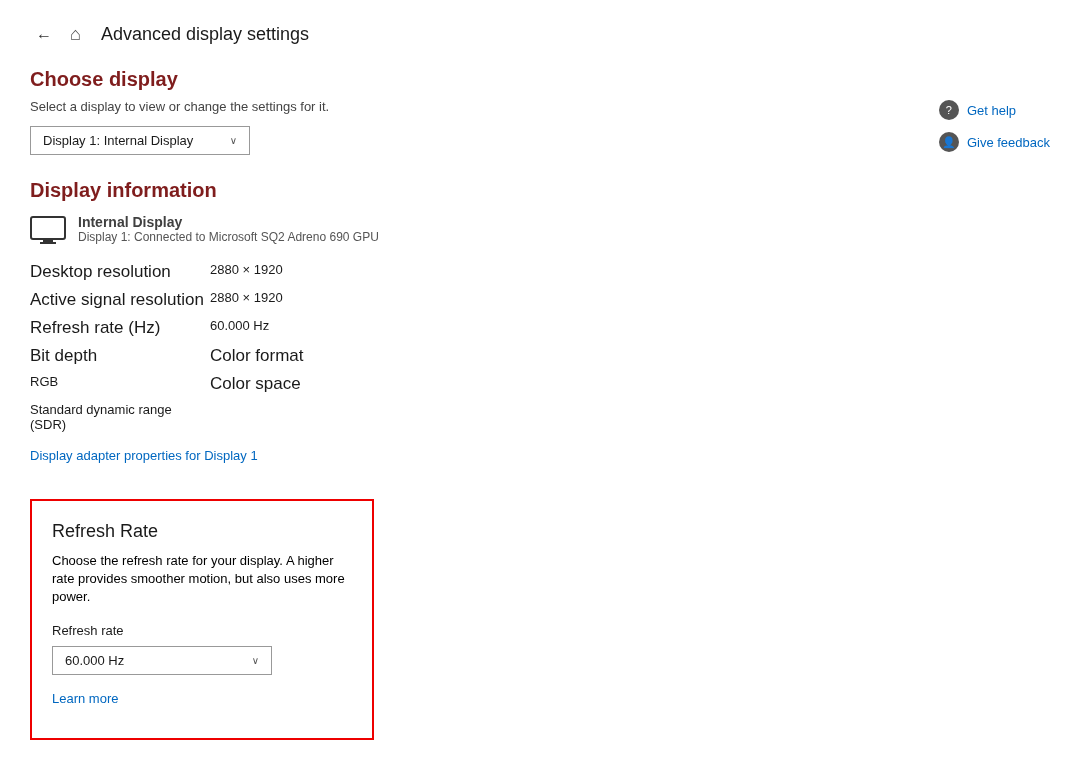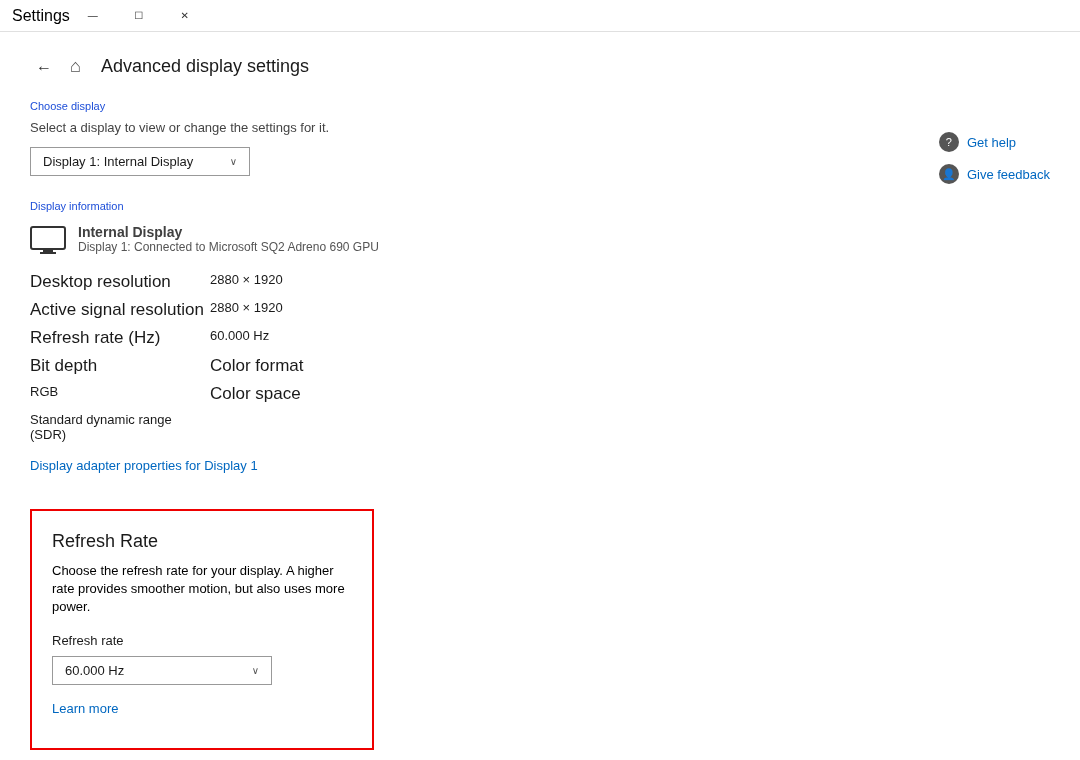--- a/index.html
+++ b/index.html
@@ -80,23 +80,23 @@
       font-size: 18px;
       color: #555;
       margin-right: 8px;
     }
     .page-title {
       font-size: 18px;
       font-weight: 300;
       color: #1a1a1a;
     }
     .section-title {
-      font-size: 11px;
-      font-weight: 400;
-      color: #1d4ed8;
+      font-size: 20px;
+      font-weight: 700;
+      color: #7f1d1d;
       margin-bottom: 6px;
     }
     .section-subtitle {
       font-size: 13px;
       color: #444;
       margin-bottom: 12px;
       margin-top: 8px;
     }
     .dropdown {
       display: flex;
@@ -227,28 +227,20 @@
       color: white;
       font-size: 11px;
       flex-shrink: 0;
     }
   </style>
 </head>
 <body>
 
 <div class="window">
 
-  <div class="title-bar">
-    <span>Settings</span>
-    <div class="title-bar-controls">
-      <button class="title-bar-btn">—</button>
-      <button class="title-bar-btn">☐</button>
-      <button class="title-bar-btn close">✕</button>
-    </div>
-  </div>
 
   <div class="content-area">
     <div class="main-content">
 
       <div class="header-row">
         <button class="back-btn">←</button>
         <span class="home-icon">⌂</span>
         <h1 class="page-title">Advanced display settings</h1>
       </div>
 

